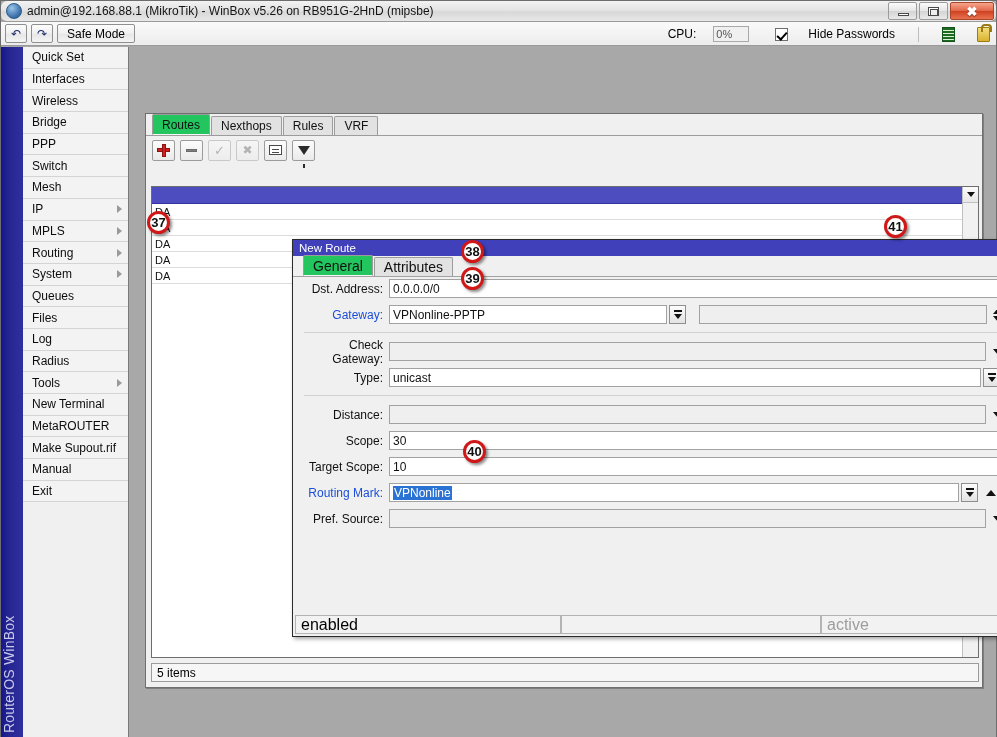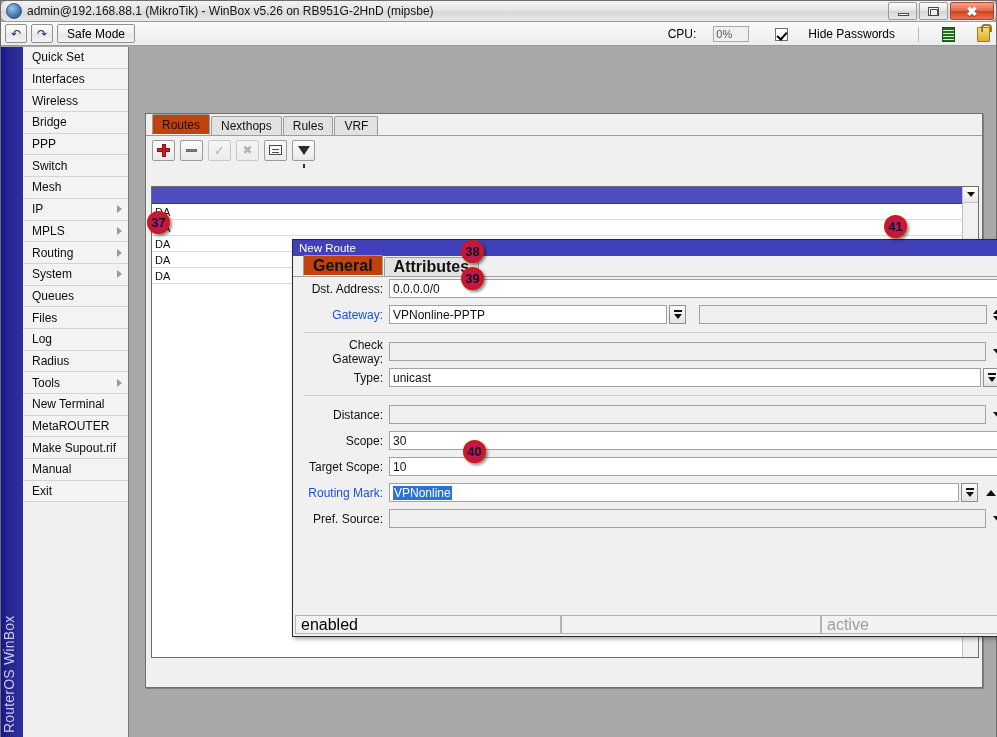--- a/index.html
+++ b/index.html
@@ -169,21 +169,21 @@
     border-bottom: 1px solid #9c9c9c;
     display: flex; align-items: flex-end; padding-left: 6px;
   }
   .tab {
     height: 19px; padding: 0 9px;
     display: flex; align-items: center;
     font-size: 12px;
     background: #e2e2e2; border: 1px solid #9c9c9c; border-bottom: none;
     margin-right: 1px; border-radius: 2px 2px 0 0; color: #111;
   }
-  .tab.active { background: #c2410c; height: 21px; border-bottom: 1px solid #f6f6f6; }
+  .tab.active { background: #22c55e; height: 21px; border-bottom: 1px solid #f6f6f6; }
 
   .rl-toolbar {
     height: 28px; background: #f0f0f0; display: flex; align-items: center;
     padding-left: 6px; position: relative;
   }
   .rlb {
     width: 23px; height: 21px; margin-right: 5px;
     border: 1px solid #9b9b9b; border-radius: 2px;
     background: linear-gradient(to bottom,#fcfcfc,#eaeaea);
     display: flex; align-items: center; justify-content: center;
@@ -260,21 +260,21 @@
     height: 16px; background: #4040bb;
     display: flex; align-items: center; padding-left: 6px;
     color: #fff; font-size: 11.5px;
   }
 
   .nr-tabs {
     height: 21px; background: #f0f0f0;
     display: flex; align-items: flex-end; padding-left: 10px;
     border-bottom: 1px solid #a2a2a2;
   }
-  .nr-tabs .tab { font-size: 16px; font-weight: bold; }
+  .nr-tabs .tab { font-size: 14px; }
 
   .nr-body {
     position: absolute; left: 1px; top: 38px; width: 713px; height: 337px;
     background: #f0f0f0;
   }
   .frm-row {
     display: flex; align-items: center; height: 21px; margin-bottom: 5px;
     padding-left: 10px;
   }
   .frm-label {
@@ -315,21 +315,21 @@
   }
   .st-cell {
     height: 19px; border: 1px solid #b4b4b4; background: #f2f2f2;
     display: flex; align-items: center; padding-left: 5px; font-size: 16px;
   }
   .st-cell.muted { color: #9d9d9d; }
 
   
   .badge {
     position: absolute; width: 23px; height: 23px; border-radius: 50%;
-    background: #be185d; border: 3px solid #d01818;
+    background: #ffffff; border: 3px solid #d01818;
     color: #111; font-size: 13px; font-weight: bold;
     display: flex; align-items: center; justify-content: center;
     box-shadow: 2px 2px 3px rgba(0,0,0,.45);
     z-index: 50; font-family: "Liberation Sans", sans-serif;
   }
 </style>
 </head>
 <body>
 
 <div id="app">
@@ -512,20 +512,23 @@
               <span>DA</span>
             </div>
           </div>
         <div class="rl-vscroll">
           <div class="vs-up">
               <span class="dn-ar"></span>
             </div>
         </div>
       </div>
 
+      <div class="rl-footer">
+        <span>5 items</span>
+      </div>
     </div>
 
     <div id="newroute">
       <div class="nr-title">
         <span>New Route</span>
 
       </div>
 
       <div class="nr-tabs" id="nr-tabs">
           <div class="tab active">

